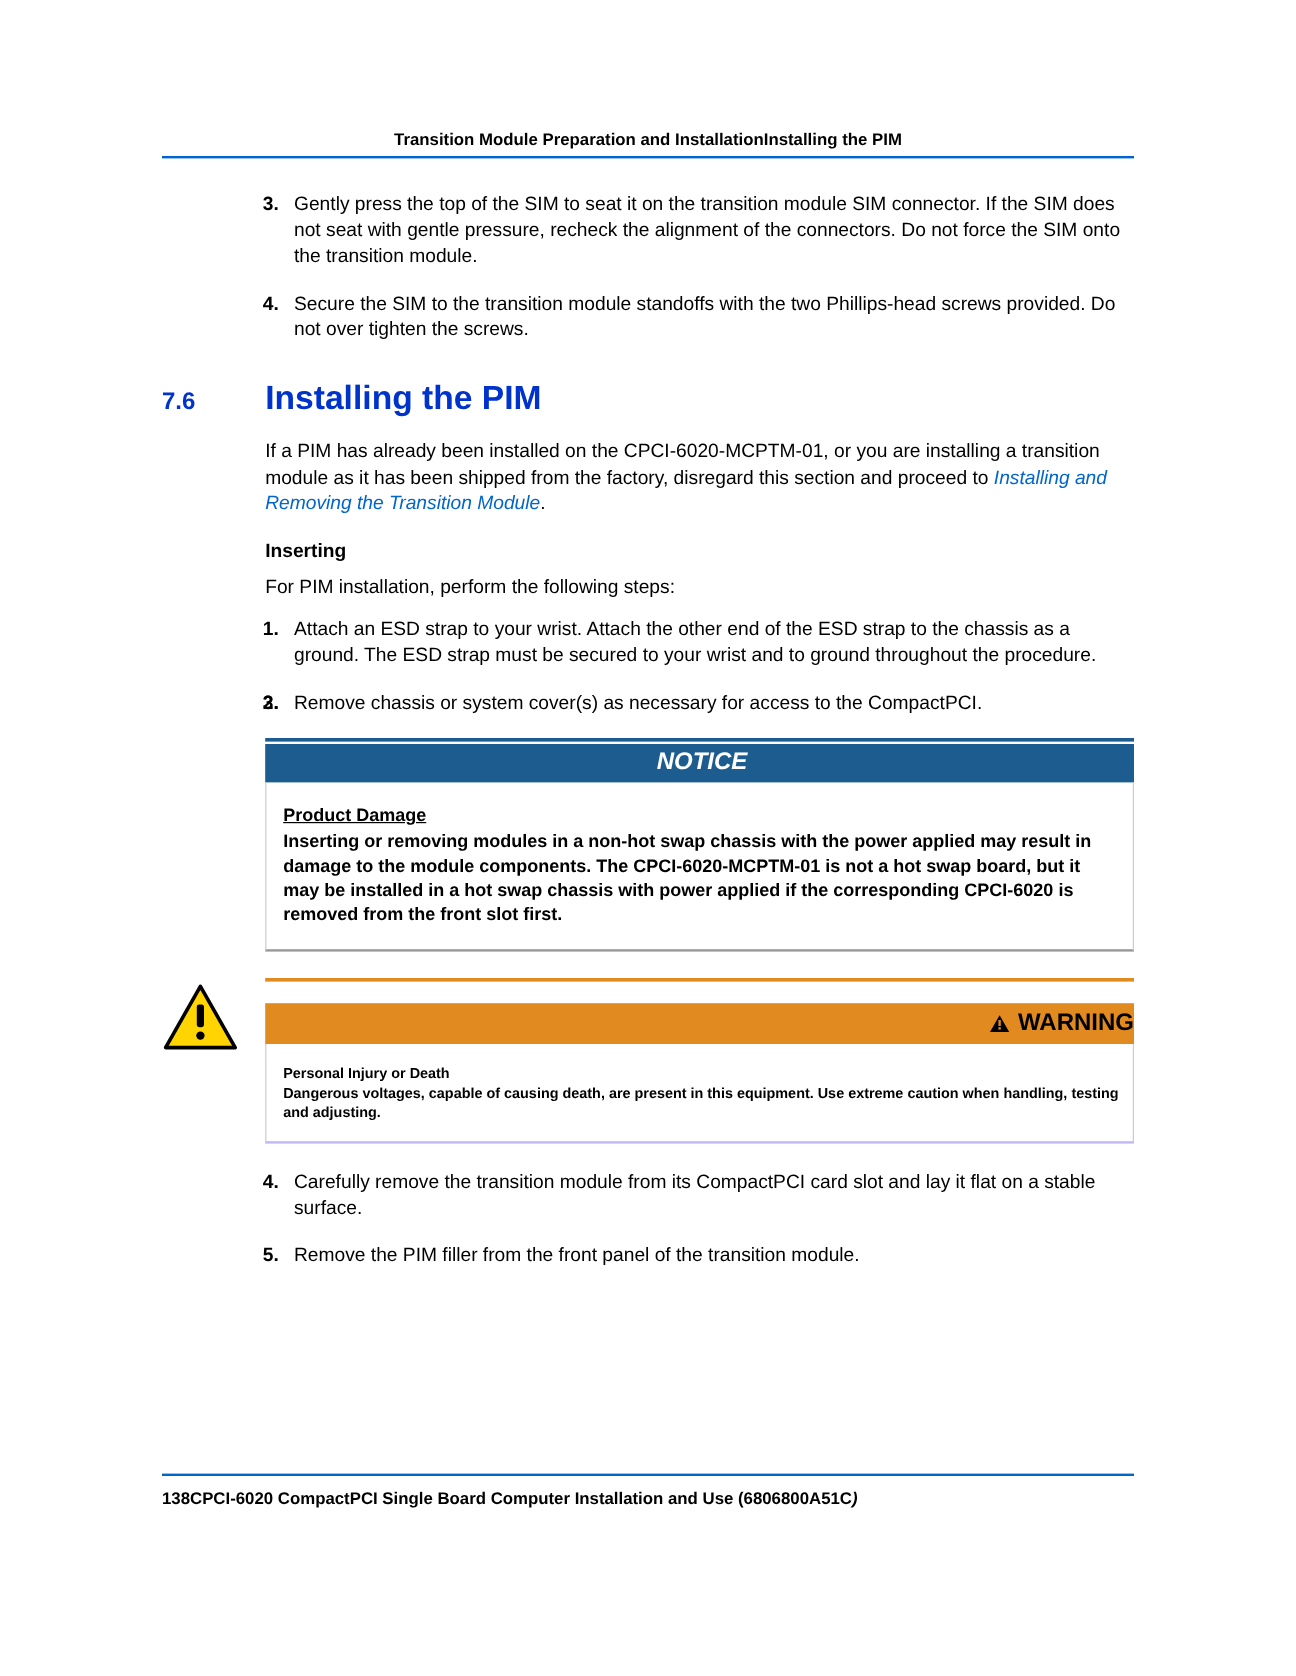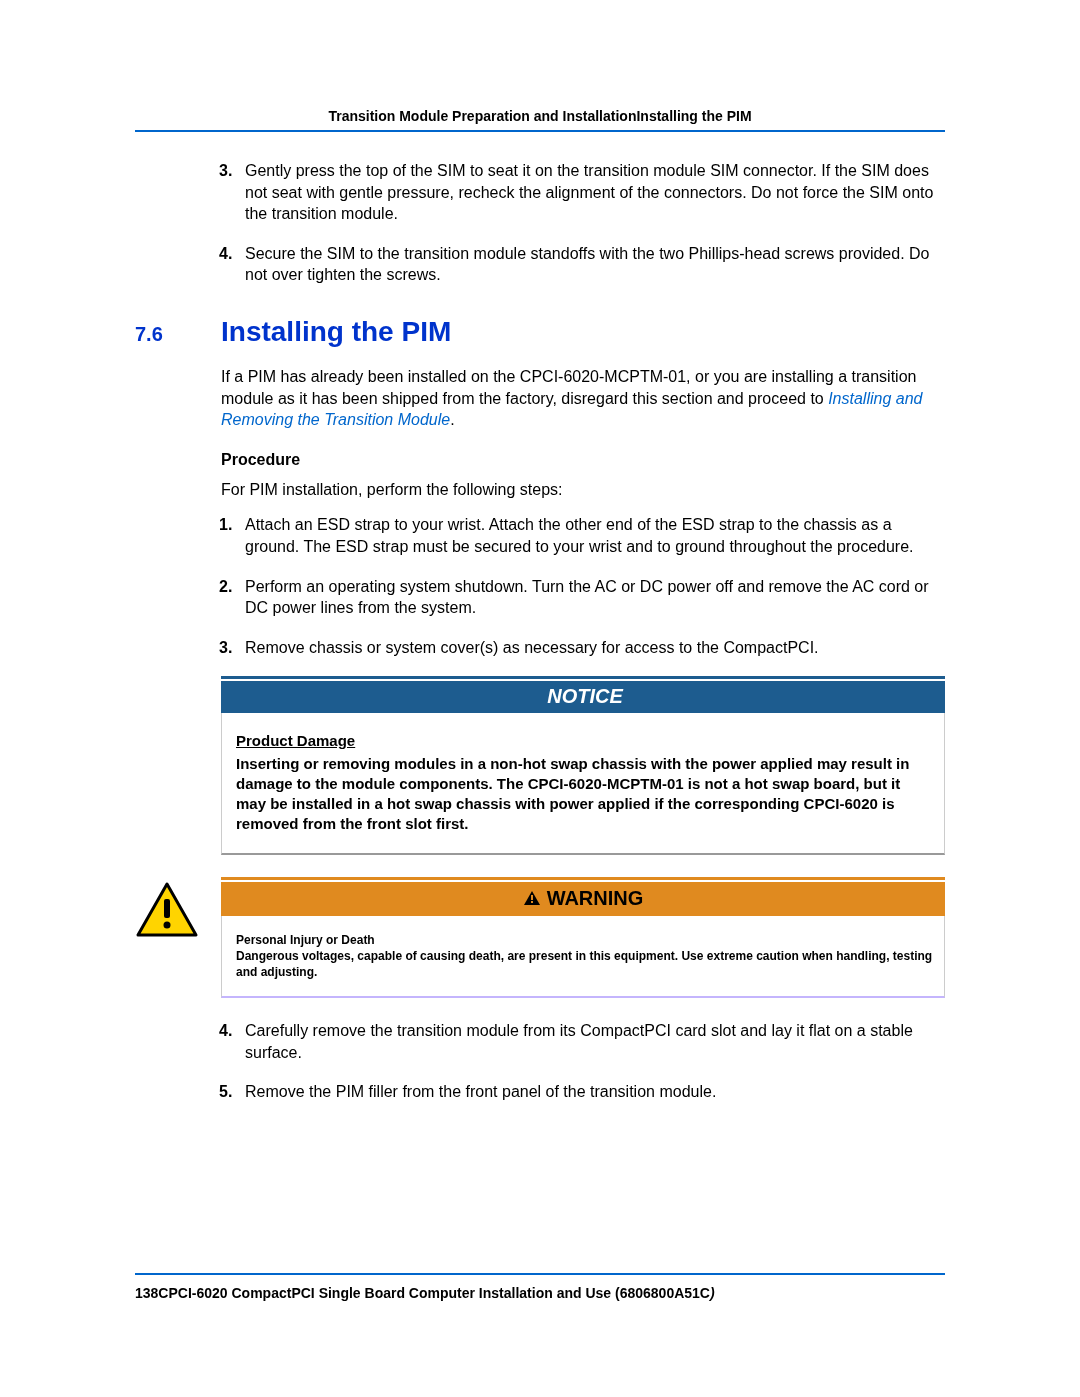--- a/index.html
+++ b/index.html
@@ -129,24 +129,24 @@
     height: 3px;
     background: #e08a1f;
   }
   .warning-bar {
     background: #e08a1f;
     color: #000;
     font-weight: bold;
     font-size: 20px;
     text-align: center;
     padding: 5px 0 6px 0;
-    margin-top: 2px;
+    margin-top: 18px;
     display: flex;
     align-items: center;
-    justify-content: center;
+    justify-content: flex-end;
     gap: 6px;
   }
   .warning-body {
     font-size: 12px;
     font-weight: bold;
     line-height: 1.35;
     padding: 16px 10px 16px 14px;
     border-bottom: 2px solid #c4b5fd;
     border-left: 1px solid #ccc;
     border-right: 1px solid #ccc;
@@ -195,31 +195,30 @@
     <div class="section-title">Installing the PIM</div>
   </div>
 
   <div class="body-indent">
 
     <div class="para">
       <span>If a PIM has already been installed on the CPCI-6020-MCPTM-01, or you are installing a transition module as it has been shipped from the factory, disregard this section and proceed to </span>
       <a class="link">Installing and Removing the Transition Module</a><span>.</span>
     </div>
 
-    <div class="subhead">Procedure</div>
+    <div class="subhead">Inserting</div>
     <div class="para" style="margin-bottom:14px;">For PIM installation, perform the following steps:</div>
 
     <ul class="ol-proc">
       <li>
         <span class="num">1.</span>
         <span>Attach an ESD strap to your wrist. Attach the other end of the ESD strap to the chassis as a ground. The ESD strap must be secured to your wrist and to ground throughout the procedure.</span>
       </li>
       <li>
         <span class="num">2.</span>
-        <span>Perform an operating system shutdown. Turn the AC or DC power off and remove the AC cord or DC power lines from the system.</span>
       </li>
       <li>
         <span class="num">3.</span>
         <span>Remove chassis or system cover(s) as necessary for access to the CompactPCI.</span>
       </li>
     </ul>
 
     <div class="notice-block">
       <div class="notice-thin"></div>
       <div class="notice-bar">NOTICE</div>

